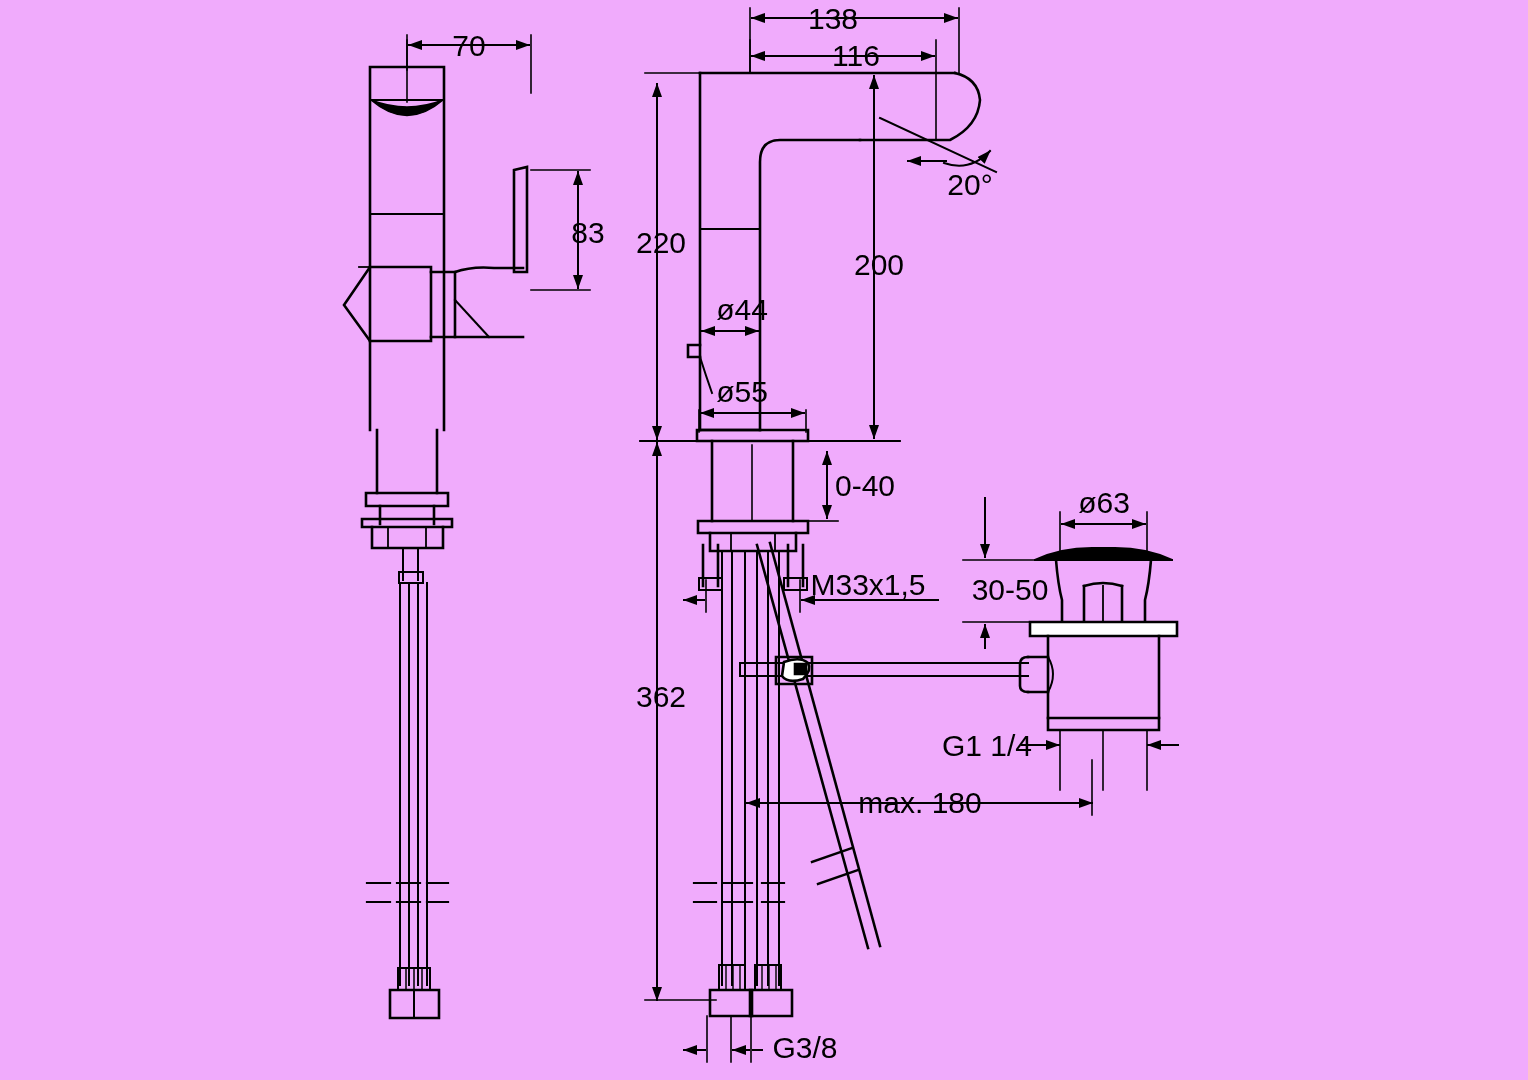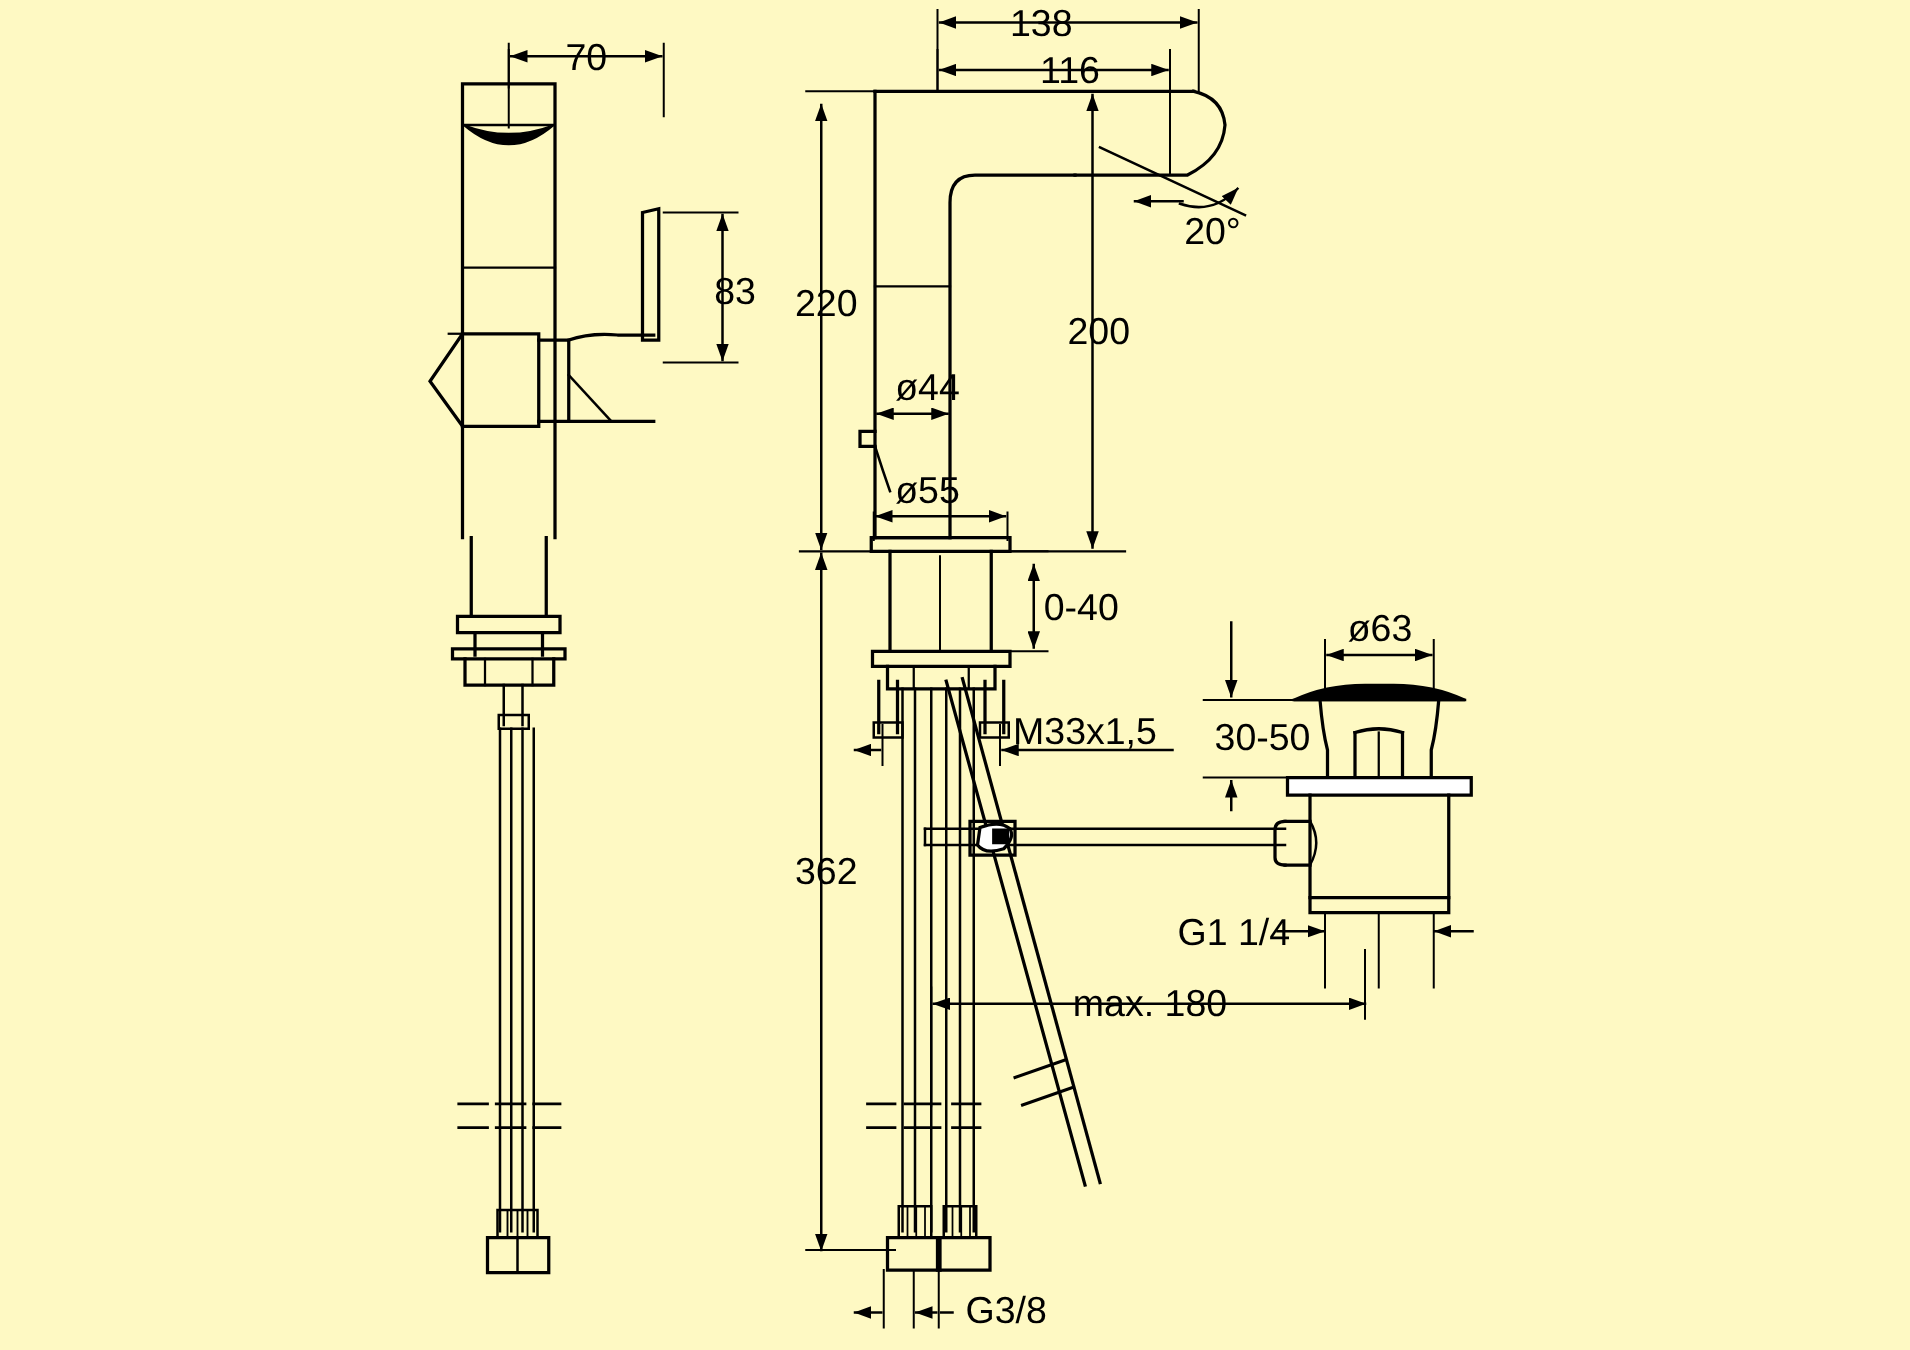--- a/index.html
+++ b/index.html
@@ -1,18 +1,18 @@
 <!DOCTYPE html>
 <html><head>
 <meta charset="utf-8">
 <style>
   html,body{margin:0;padding:0;background:#ffffff;}
   body{width:1528px;height:1080px;overflow:hidden;
        font-family:"Liberation Sans",sans-serif;}
-  #stage{position:relative;width:1528px;height:1080px;background:#fef9c3;}
+  #stage{position:relative;width:1528px;height:1080px;background:#f0abfc;}
   svg{display:block;}
   .dimtext{font-family:"Liberation Sans",sans-serif;font-size:30px;fill:#000;}
 </style>
 </head>
 <body>
 
 <div id="stage">
 <svg width="1528" height="1080" viewBox="0 0 1528 1080">
 
   <defs>

